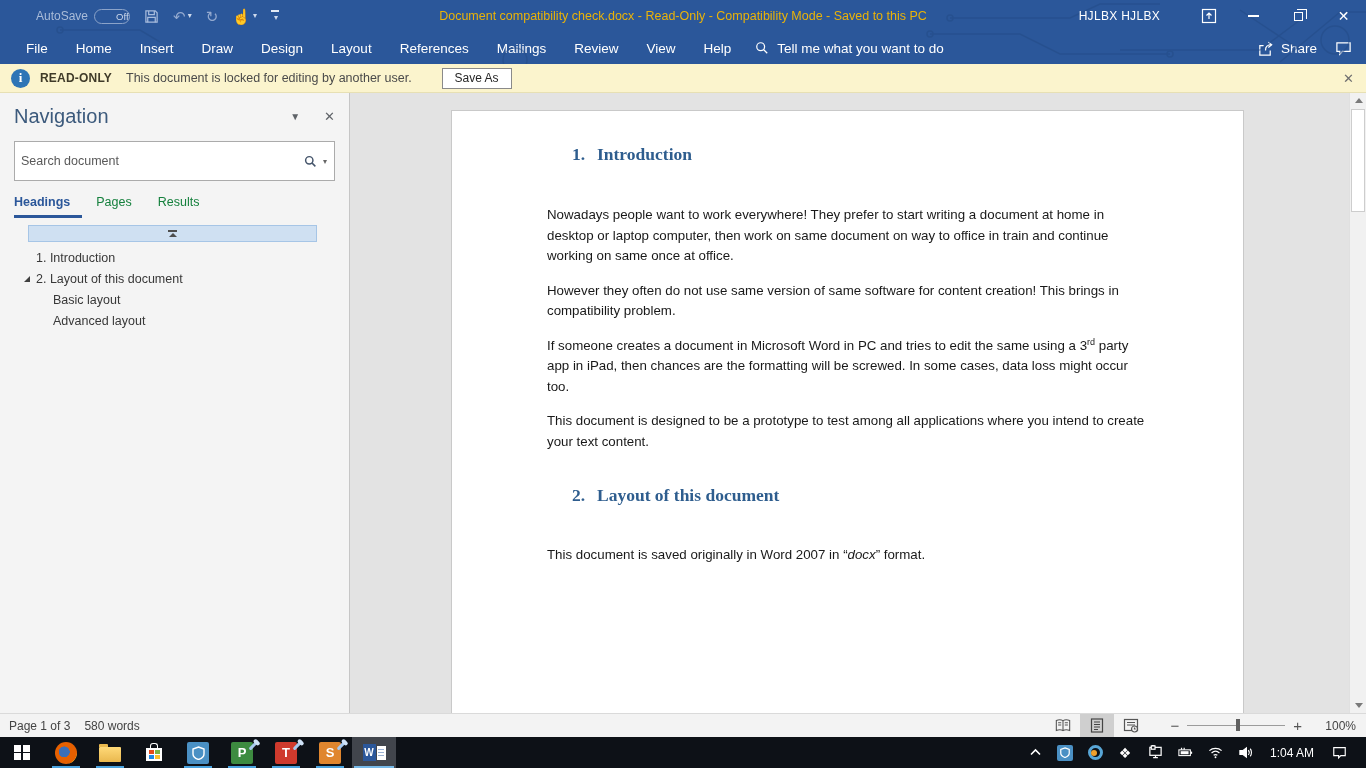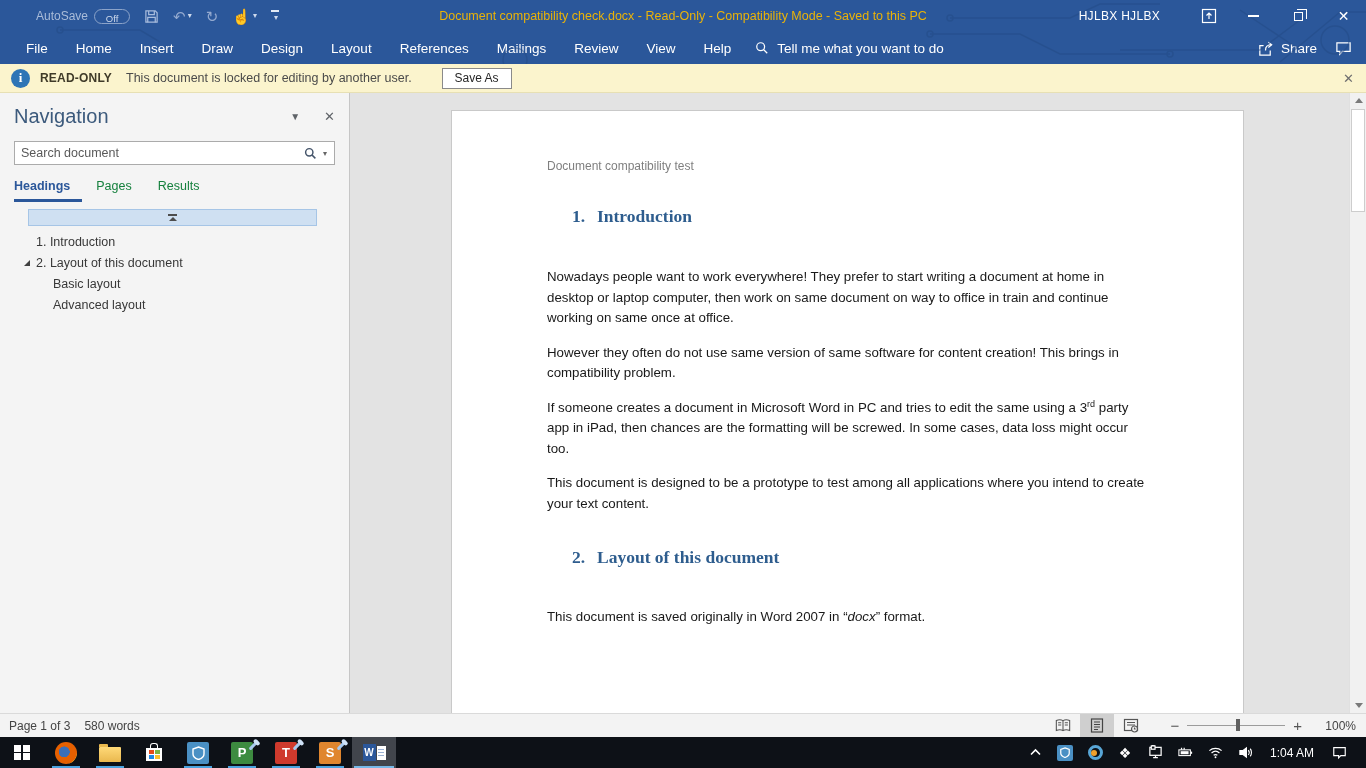--- a/index.html
+++ b/index.html
@@ -4,21 +4,21 @@
 <style>
   * { margin:0; padding:0; box-sizing:border-box; }
   html,body { width:1366px; height:768px; overflow:hidden; }
   body { font-family:"Liberation Sans", sans-serif; background:#e6e6e6; position:relative; }
 
   
   .titlebar { position:absolute; top:0; left:0; width:1366px; height:32px; background:#2b579a; display:flex; align-items:center; color:#fff; z-index:5; }
   .circuit { position:absolute; top:0; left:0; width:1366px; height:64px; pointer-events:none; opacity:.5; }
   .qat { display:flex; align-items:center; gap:14px; padding-left:36px; position:relative; z-index:2; }
   .autosave { display:flex; align-items:center; gap:6px; color:#a9bcd9; font-size:12px; }
-  .as-pill { width:36px; height:15px; border:1px solid #8ba3c9; border-radius:8px; display:flex; align-items:center; gap:3px; padding:0 3px; color:#cdd9ec; font-size:9.5px;flex-direction:column; }
+  .as-pill { width:36px; height:15px; border:1px solid #8ba3c9; border-radius:8px; display:flex; align-items:center; gap:18px; padding:0 3px; color:#cdd9ec; font-size:9.5px; }
   .as-dot { width:8px; height:8px; border-radius:50%; background:#8ba3c9; }
   .qat-ic { color:#93a9cf; font-size:15px; line-height:1; display:flex; align-items:center; }
   .qat-ic.enabled { color:#ffffff; }
   .mini-caret { font-size:8px; color:#cdd9ec; margin-left:2px; }
   .qat-custom { display:flex; flex-direction:column; align-items:center; gap:1px; }
   .qat-custom .bar { width:8px; height:2px; background:#e3ebf6; }
   .titlebar-title { position:absolute; left:50%; transform:translateX(-50%); font-size:12.5px; white-space:nowrap; color:#eab308; z-index:2; }
   .titlebar-right { margin-left:auto; display:flex; align-items:center; height:100%; position:relative; z-index:2; }
   .user-name { font-size:12px; margin-right:26px; letter-spacing:.3px; }
   .winbtn { width:45px; height:32px; display:flex; align-items:center; justify-content:center; color:#fff; }
@@ -49,21 +49,21 @@
   
   .main { position:absolute; top:93px; left:0; width:1366px; height:620px; display:flex; }
 
   
   .navpane { width:350px; height:100%; background:#f4f4f4; border-right:1px solid #c6c6c6; position:relative; }
   .nav-head { display:flex; align-items:center; padding:12px 14px 0 14px; }
   .nav-title { font-size:20px; color:#3c5a7c; font-weight:normal; }
   .nav-head-ctrls { margin-left:auto; display:flex; align-items:center; gap:24px; color:#5f6368; }
   .nav-caret { font-size:10px; }
   .nav-close { font-size:13px; }
-  .nav-search { margin:13px 14px 0 14px; height:24px; background:#fff; border:1px solid #ababab; display:flex; align-items:center; }
+  .nav-search { margin:13px 14px 0 14px; height:40px; background:#fff; border:1px solid #ababab; display:flex; align-items:center; }
   .nav-search input { flex:1; border:none; outline:none; font-size:12.5px; color:#333; padding:0 6px; background:transparent; font-family:"Liberation Sans", sans-serif; }
   .nav-search input::placeholder { color:#595959; opacity:1; }
   .nav-search-btn { display:flex; align-items:center; gap:4px; padding-right:7px; color:#44546a; }
   .nav-search-btn svg { width:13px; height:13px; }
   .nav-search-btn .mini-caret { color:#666; }
   .nav-tabs { display:flex; gap:0; margin:14px 0 0 14px; }
   .nav-tab { font-size:12.5px; color:#15803d; padding:0 12px 6px 0; margin-right:14px; }
   .nav-tab.active { color:#2b579a; font-weight:bold; border-bottom:3px solid #2b579a; }
   .jump-row { margin:7px 32px 0 28px; height:17px; background:#cfe0f2; border:1px solid #a6c5e6; display:flex; align-items:center; justify-content:center; }
   .jump-ic { display:flex; flex-direction:column; align-items:center; }
@@ -306,21 +306,20 @@
         <span>Basic layout</span>
       </div>
       <div class="nav-item l2">
         <span>Advanced layout</span>
       </div>
     </div>
   </div>
 
   <div class="canvas">
     <div class="page">
-      <div class="page-header">Document compatibility test</div>
       <div class="doc-h">
         <span class="hnum">1.</span><span>Introduction</span>
       </div>
       <p class="doc-p first">Nowadays people want to work everywhere! They prefer to start writing a document at home in desktop or laptop computer, then work on same document on way to office in train and continue working on same once at office.</p>
       <p class="doc-p">However they often do not use same version of same software for content creation! This brings in compatibility problem.</p>
       <p class="doc-p"><span>If someone creates a document in Microsoft Word in PC and tries to edit the same using a 3</span><sup>rd</sup><span> party app in iPad, then chances are the formatting will be screwed. In some cases, data loss might occur too.</span></p>
       <p class="doc-p">This document is designed to be a prototype to test among all applications where you intend to create your text content.</p>
       <div class="doc-h">
         <span class="hnum">2.</span><span>Layout of this document</span>
       </div>

